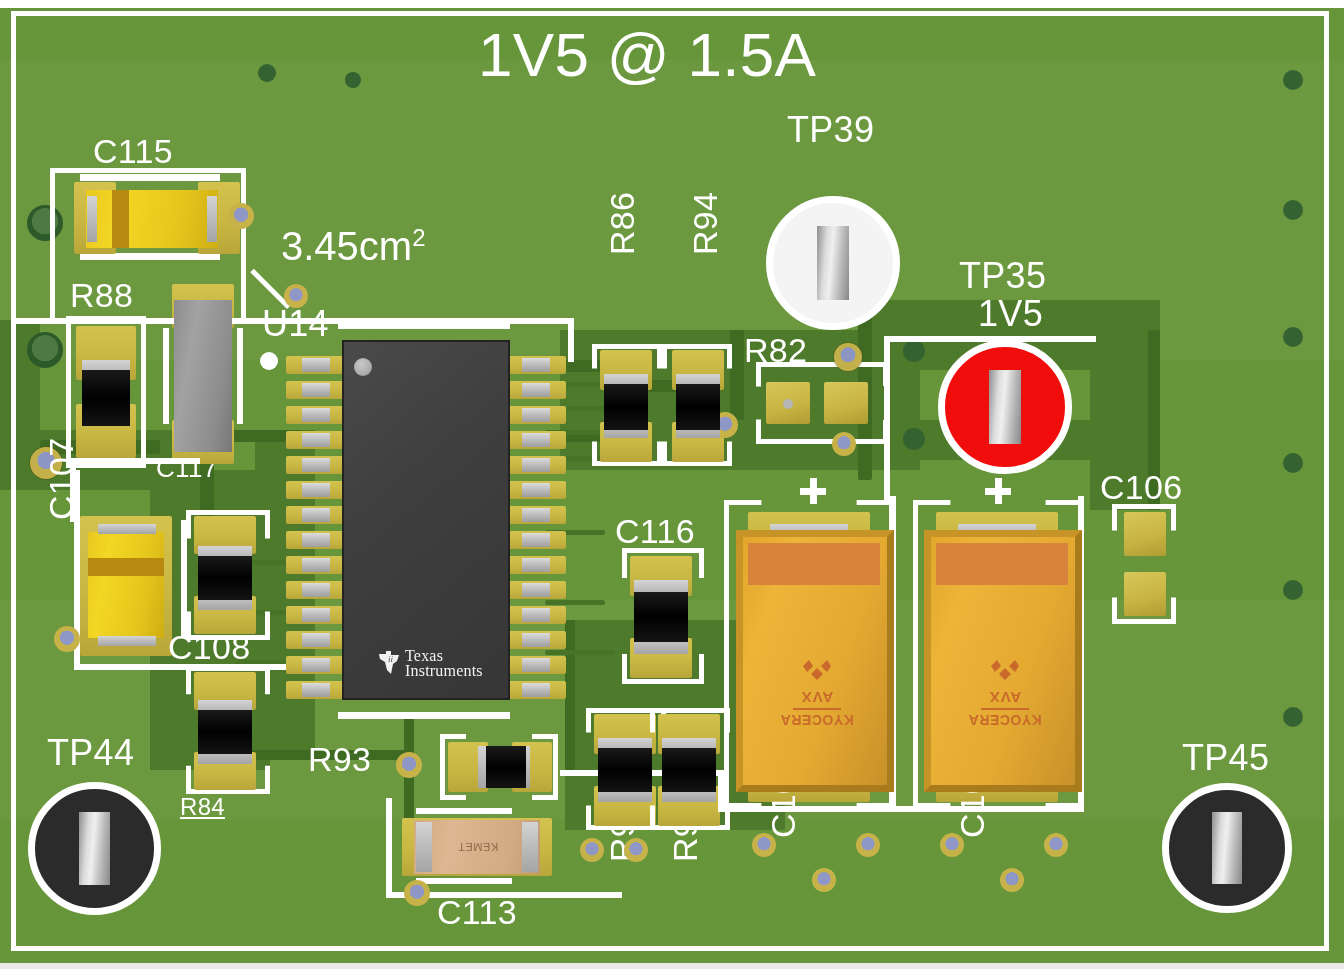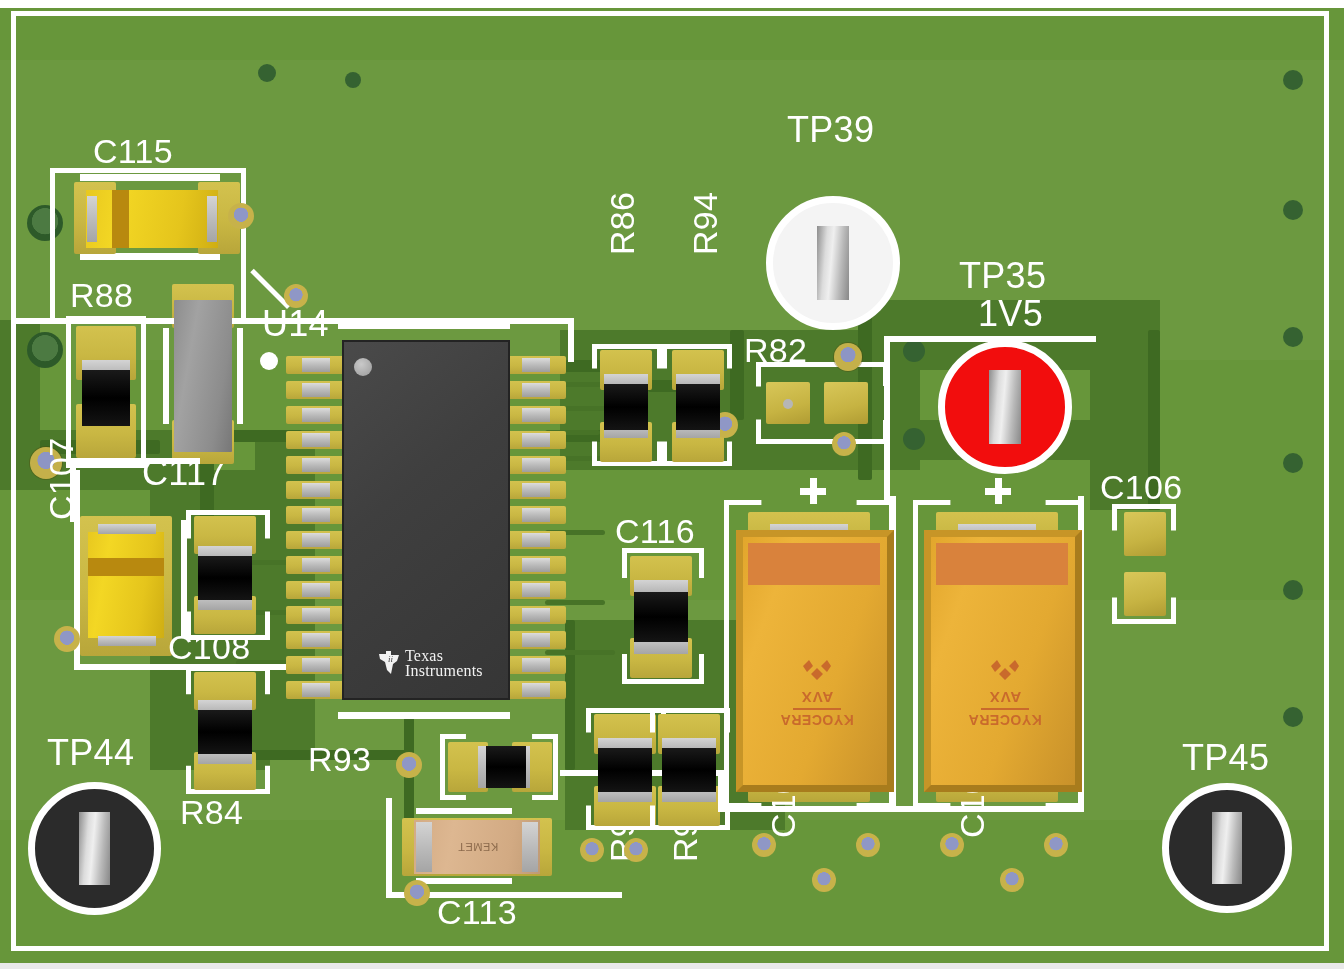--- a/index.html
+++ b/index.html
@@ -265,21 +265,25 @@
   <div class="trace-thin" style="left:545px;top:600px;width:60px;"></div>
   <div class="trace-thin" style="left:545px;top:650px;width:70px;"></div>
   <div class="trace-thin" style="left:236px;top:560px;width:60px;"></div>
   <div class="trace-thin" style="left:236px;top:610px;width:60px;"></div>
   <div class="trace-thin" style="left:236px;top:660px;width:60px;"></div>
 
   <div class="board-outline"></div>
   <div class="board-edge-highlight"></div>
   <div class="board-edge-bottom"></div>
 
-
+  <div class="silk" style="left:478px;top:24px;font-size:62px;">1V5 @ 1.5A</div>
+
+  <div style="position:absolute;left:281px;top:224px;color:#fff;font-size:40px;font-family:'Liberation Sans',sans-serif;white-space:nowrap;">
+    <span>3.45cm</span><sup style="font-size:24px;">2</sup>
+  </div>
   <div style="position:absolute;left:252px;top:268px;width:52px;height:5px;background:#fff;transform:rotate(45deg);transform-origin:left center;"></div>
 
   <div class="mount-hole" style="left:27px;top:205px;width:36px;height:36px;"></div>
   <div class="mount-hole" style="left:27px;top:332px;width:36px;height:36px;"></div>
   <div class="via-copper" style="left:30px;top:447px;width:32px;height:32px;"></div>
 
   <div class="silk-box" style="left:50px;top:168px;width:196px;height:152px;border-bottom:none;"></div>
   <div class="silk" style="left:93px;top:134px;font-size:34px;">C115</div>
   <div class="silk-line" style="left:80px;top:174px;width:140px;height:7px;"></div>
   <div class="silk-line" style="left:80px;top:253px;width:140px;height:7px;"></div>
@@ -292,21 +296,21 @@
   <div class="via" style="left:228px;top:203px;width:26px;height:26px;"></div>
 
   <div class="silk" style="left:70px;top:278px;font-size:34px;">R88</div>
   <div class="silk-box" style="left:66px;top:316px;width:80px;height:152px;"></div>
   <div class="pad" style="left:76px;top:326px;width:60px;height:54px;"></div>
   <div class="pad" style="left:76px;top:404px;width:60px;height:54px;"></div>
   <div class="term-silver" style="left:82px;top:360px;width:48px;height:22px;"></div>
   <div class="term-silver" style="left:82px;top:402px;width:48px;height:22px;"></div>
   <div class="chip-black" style="left:82px;top:370px;width:48px;height:56px;"></div>
 
-  <div class="silk" style="left:142px;top:455px;font-size:36px;">C117</div>
+  <div class="silk" style="left:156px;top:455px;font-size:26px;">C117</div>
   <div class="pad" style="left:172px;top:284px;width:62px;height:44px;"></div>
   <div class="pad" style="left:172px;top:420px;width:62px;height:44px;"></div>
   <div class="mlcc-gray" style="left:174px;top:300px;width:58px;height:152px;"></div>
   <div class="silk-line" style="left:163px;top:328px;width:6px;height:96px;"></div>
   <div class="silk-line" style="left:237px;top:328px;width:6px;height:96px;"></div>
 
   <div class="silk" style="left:44px;top:520px;font-size:34px;transform:rotate(-90deg);transform-origin:left top;">C107</div>
   <div class="silk-line" style="left:74px;top:470px;width:6px;height:200px;"></div>
   <div class="silk-line" style="left:74px;top:664px;width:330px;height:6px;"></div>
   <div class="pad" style="left:80px;top:516px;width:92px;height:140px;"></div>
@@ -318,21 +322,21 @@
   <div class="via" style="left:54px;top:626px;width:26px;height:26px;"></div>
 
   <div class="silk" style="left:168px;top:630px;font-size:34px;">C108</div>
   <div class="silk-bracket" style="left:186px;top:510px;width:84px;height:130px;border:5px solid #fff;border-left-color:#fff;border-right-color:#fff;clip-path:polygon(0 0,100% 0,100% 22%,94% 22%,94% 78%,100% 78%,100% 100%,0 100%,0 78%,6% 78%,6% 22%,0 22%);"></div>
   <div class="pad" style="left:194px;top:516px;width:62px;height:38px;"></div>
   <div class="pad" style="left:194px;top:596px;width:62px;height:38px;"></div>
   <div class="term-silver" style="left:198px;top:546px;width:54px;height:18px;"></div>
   <div class="term-silver" style="left:198px;top:592px;width:54px;height:18px;"></div>
   <div class="chip-black" style="left:198px;top:556px;width:54px;height:44px;"></div>
 
-  <div class="silk" style="left:180px;top:795px;font-size:34px;">R84</div>
+  <div class="silk" style="left:180px;top:795px;font-size:24px;text-decoration:underline;">R84</div>
   <div class="silk-bracket" style="left:186px;top:666px;width:84px;height:128px;border:5px solid #fff;clip-path:polygon(0 0,100% 0,100% 22%,94% 22%,94% 78%,100% 78%,100% 100%,0 100%,0 78%,6% 78%,6% 22%,0 22%);"></div>
   <div class="pad" style="left:194px;top:672px;width:62px;height:38px;"></div>
   <div class="pad" style="left:194px;top:752px;width:62px;height:38px;"></div>
   <div class="term-silver" style="left:198px;top:700px;width:54px;height:18px;"></div>
   <div class="term-silver" style="left:198px;top:746px;width:54px;height:18px;"></div>
   <div class="chip-black" style="left:198px;top:710px;width:54px;height:44px;"></div>
 
   <div class="silk" style="left:47px;top:735px;font-size:36px;">TP44</div>
   <div class="tp tp-black" style="left:28px;top:782px;width:133px;height:133px;">
     <div class="tp-loop"></div>

